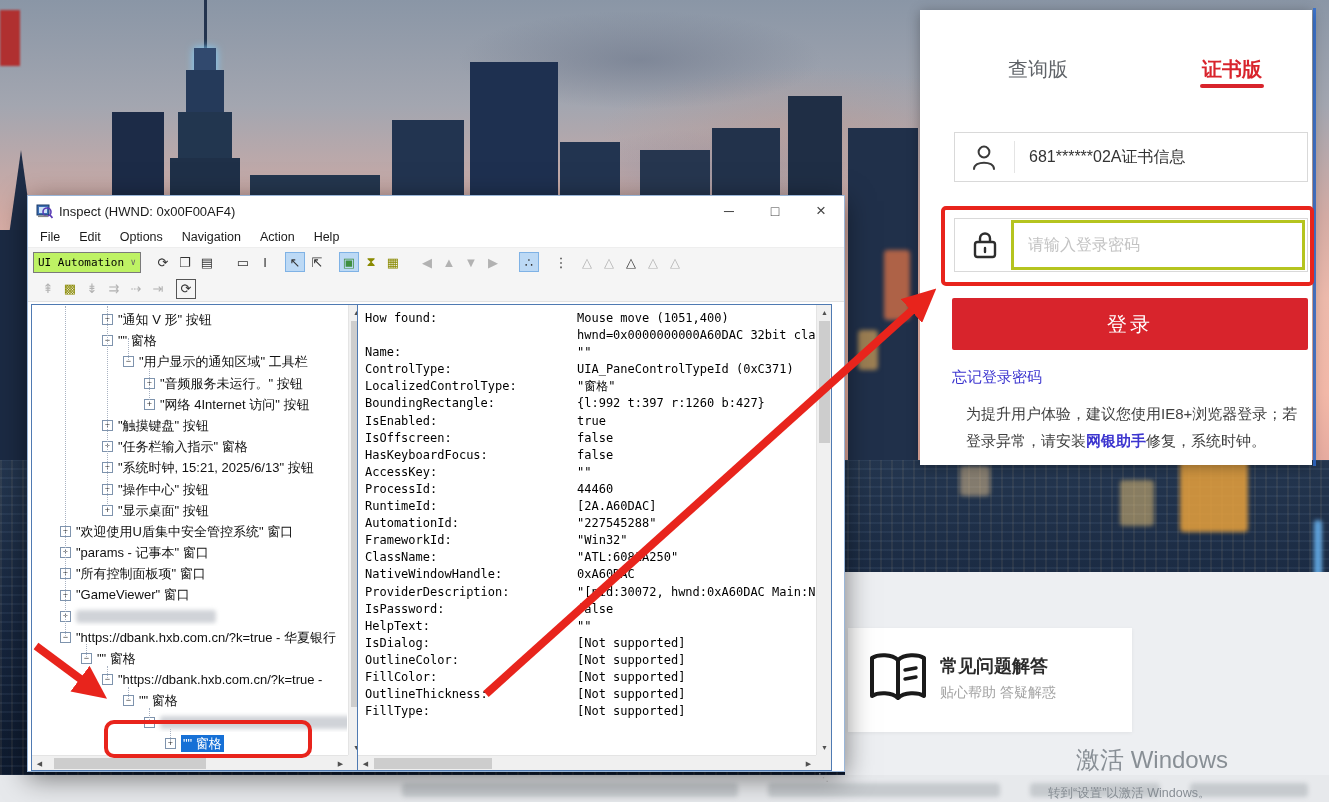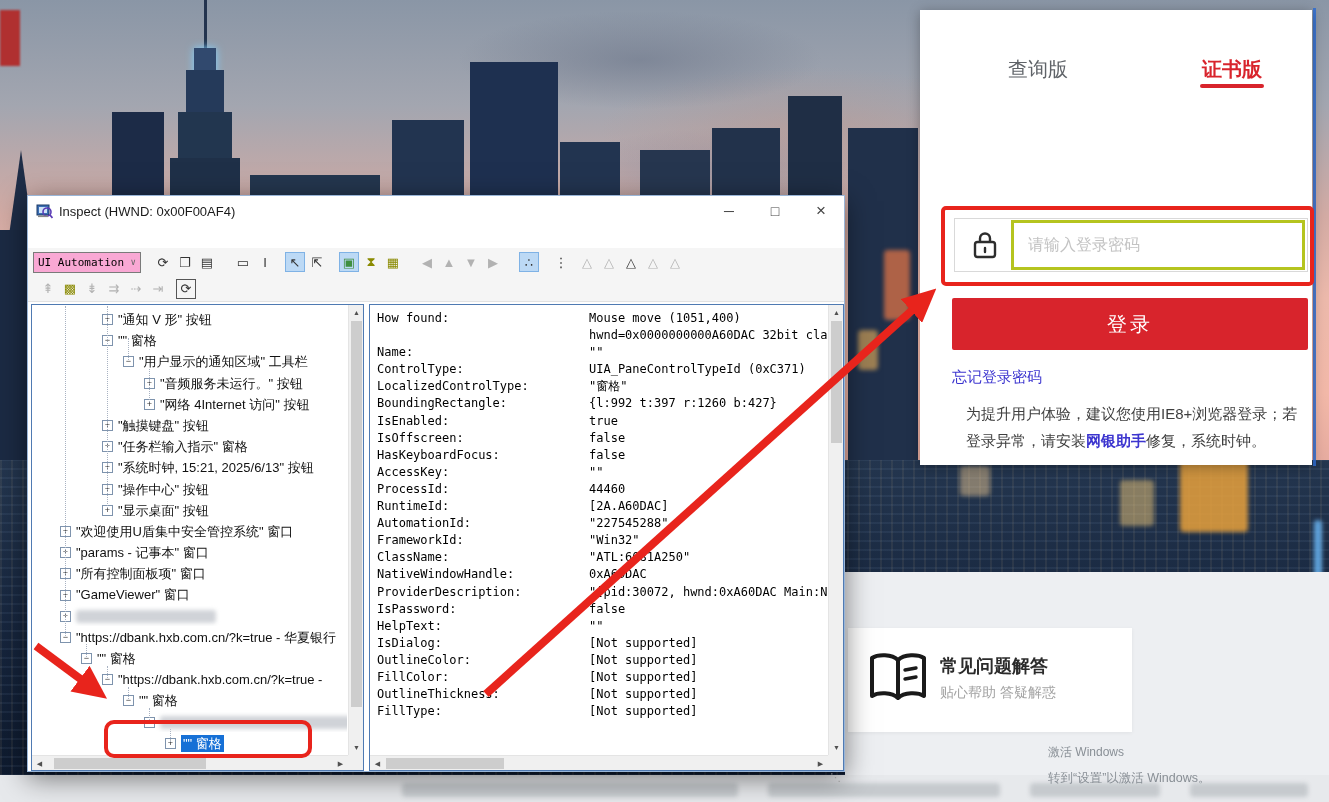--- a/index.html
+++ b/index.html
@@ -20,53 +20,53 @@
       repeating-linear-gradient(0deg, rgba(150,180,220,.08) 0 2px, transparent 2px 9px),
       linear-gradient(180deg,#24364f 0%,#16253d 55%,#0e1a2e 100%);}
   .glow{position:absolute;border-radius:4px;filter:blur(2px);}
   .light-area{position:absolute;left:845px;top:572px;width:484px;height:230px;background:#edeff2;}
   .bottom-strip{position:absolute;left:0;top:775px;width:1329px;height:27px;background:#e7e9ec;z-index:6;}
   .blur-bar{position:absolute;top:783px;height:14px;background:#c6cace;border-radius:4px;filter:blur(2px);z-index:7;}
   .browser-edge{position:absolute;left:1313px;top:8px;width:3px;height:458px;background:#2f6fd6;opacity:.85;}
   .red-banner{position:absolute;left:0;top:10px;width:20px;height:56px;background:#b03030;filter:blur(1px);}
 
   .watermark{position:absolute;left:1048px;top:744px;color:#7e858c;opacity:.9;z-index:8;}
-  .watermark .l1{font-size:12px;}
+  .watermark .l1{font-size:24px;margin-left:28px;}
   .watermark .l2{font-size:12.5px;margin-top:9px;}
 
   
   .inspect{position:absolute;left:27px;top:195px;width:818px;height:577px;background:#fff;
     border:1px solid #9ab6d8;box-shadow:0 6px 26px rgba(0,0,0,.5);z-index:10;}
   .titlebar{position:absolute;left:0;top:0;width:100%;height:30px;background:#fff;display:flex;align-items:center;}
   .app-icon{width:17px;height:16px;margin:0 6px 0 8px;}
   .title-text{font-size:13px;color:#1a1a1a;}
   .winbtns{position:absolute;right:0;top:0;height:30px;display:flex;}
   .winbtn{width:46px;height:30px;display:flex;align-items:center;justify-content:center;
     font-size:14px;color:#444;}
   .menubar{position:absolute;left:0;top:30px;width:100%;height:22px;display:flex;
     align-items:center;padding-left:12px;border-bottom:1px solid #eee;}
   .menu-item{font-size:12.5px;color:#1a1a1a;margin-right:19px;}
   .toolbar{position:absolute;left:0;top:52px;width:100%;height:28px;background:#f5f5f5;
     display:flex;align-items:center;padding-left:5px;}
   .toolbar2{position:absolute;left:0;top:80px;width:100%;height:26px;background:#f5f5f5;
     display:flex;align-items:center;padding-left:5px;border-bottom:1px solid #e2e2e2;}
-  .mode-select{width:108px;height:21px;border:1px solid #7a7a7a;background:#f9a8d4;
+  .mode-select{width:108px;height:21px;border:1px solid #7a7a7a;background:#bef264;
     font-family:"DejaVu Sans Mono",monospace;font-size:11px;color:#000;display:flex;
     align-items:center;padding:0 4px;justify-content:space-between;}
   .tbi{width:20px;height:20px;display:flex;align-items:center;justify-content:center;
     font-size:13px;color:#333;margin-left:5px;flex:0 0 auto;}
   .tbi.active{background:#bcd9f5;border:1px solid #7fb2e5;}
   .tbi.disabled{color:#b2b2b2;}
   .tbi.boxed{border:1px solid #555;}
   .tbi.olive{color:#8a8a00;}
   .tbi.green{color:#3f8f3f;}
 
   .panel{position:absolute;top:108px;height:467px;background:#fff;border:1px solid #4f7ab2;}
   .tree-panel{left:3px;width:333px;}
-  .props-panel{left:341px;width:475px;text-decoration:underline;}
+  .props-panel{left:329px;width:475px;text-decoration:underline;}
   .panel-content{position:absolute;left:1px;top:1px;right:16px;bottom:16px;overflow:hidden;}
 
   .vscroll{position:absolute;right:0;top:0;bottom:15px;width:15px;background:#f0f0f0;border-left:1px solid #e4e4e4;}
   .hscroll{position:absolute;left:0;bottom:0;right:15px;height:15px;background:#f0f0f0;border-top:1px solid #e4e4e4;}
   .sb-arrow{position:absolute;width:15px;height:15px;display:flex;align-items:center;justify-content:center;
     font-size:7px;color:#505050;}
   .vthumb{position:absolute;left:2px;width:11px;background:#cdcdcd;}
   .hthumb{position:absolute;top:2px;height:11px;background:#cdcdcd;}
   .corner{position:absolute;right:0;bottom:0;width:15px;height:15px;background:#f0f0f0;}
   .grip{position:absolute;right:2px;bottom:-14px;font-size:11px;color:#999;}
@@ -179,20 +179,28 @@
       <rect x="2" y="12.5" width="10" height="1.6" fill="#888"></rect>
     </svg>
     <span class="title-text">Inspect  (HWND: 0x00F00AF4)</span>
     <div class="winbtns">
       <span class="winbtn">─</span>
       <span class="winbtn">□</span>
       <span class="winbtn" style="font-size:17px;">×</span>
     </div>
   </div>
 
+  <div class="menubar">
+      <span class="menu-item">File</span>
+      <span class="menu-item">Edit</span>
+      <span class="menu-item">Options</span>
+      <span class="menu-item">Navigation</span>
+      <span class="menu-item">Action</span>
+      <span class="menu-item">Help</span>
+    </div>
 
   <div class="toolbar">
     <div class="mode-select">
       <span>UI Automation</span>
       <span style="color:#666;font-size:9px;">∨</span>
     </div>
     <span id="tb-main-anchor"></span>
   <span class="tbi " style="margin-left: 12px;">⟳</span>
       <span class="tbi " style="margin-left: 2px;">❐</span>
       <span class="tbi " style="margin-left: 2px;">▤</span>
@@ -311,20 +319,28 @@
     <div class="corner"></div>
     <div class="grip">⋱</div>
   </div>
 </div>
 
 <div class="bank">
   <span class="tab tab-query">查询版</span>
   <span class="tab tab-cert">证书版</span>
   <div class="tab-underline"></div>
 
+  <div class="field cert-field">
+    <svg class="ficon" width="26" height="28" viewBox="0 0 26 28">
+      <circle cx="13" cy="9" r="5.4" fill="none" stroke="#3a3a3a" stroke-width="2"></circle>
+      <path d="M3,26 C3,17.5 23,17.5 23,26" fill="none" stroke="#3a3a3a" stroke-width="2" stroke-linecap="round"></path>
+    </svg>
+    <div class="divider"></div>
+    <span class="cert-text">681******02A证书信息</span>
+  </div>
 
   <div class="field pass-field">
     <svg class="ficon" width="28" height="30" viewBox="0 0 28 30">
       <rect x="4" y="12" width="20" height="15" rx="2.5" fill="none" stroke="#2d2d2d" stroke-width="2.4"></rect>
       <path d="M9,12 V8.5 a5,5 0 0 1 10,0 V12" fill="none" stroke="#2d2d2d" stroke-width="2.4"></path>
       <line x1="14" y1="18" x2="14" y2="22" stroke="#2d2d2d" stroke-width="2.4" stroke-linecap="round"></line>
     </svg>
     <div class="pass-wrap">
       <input type="text" placeholder="请输入登录密码" style="">
     </div>

